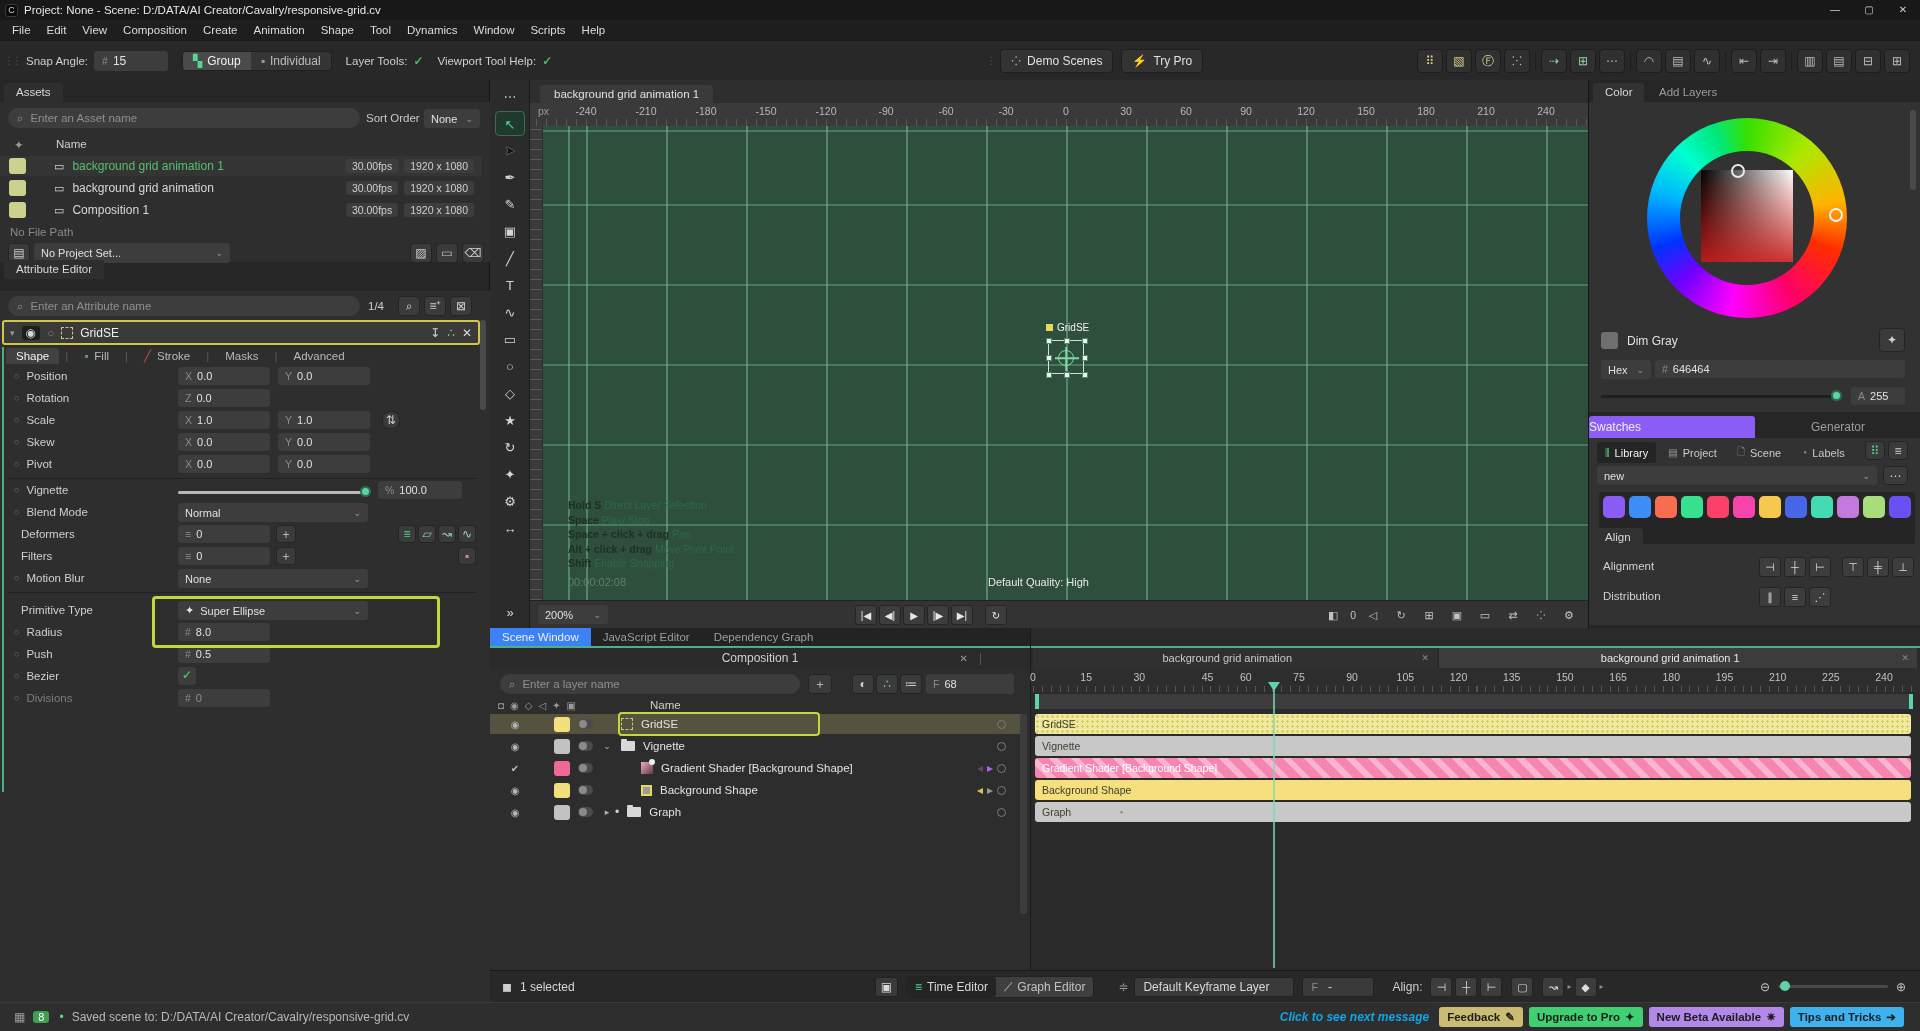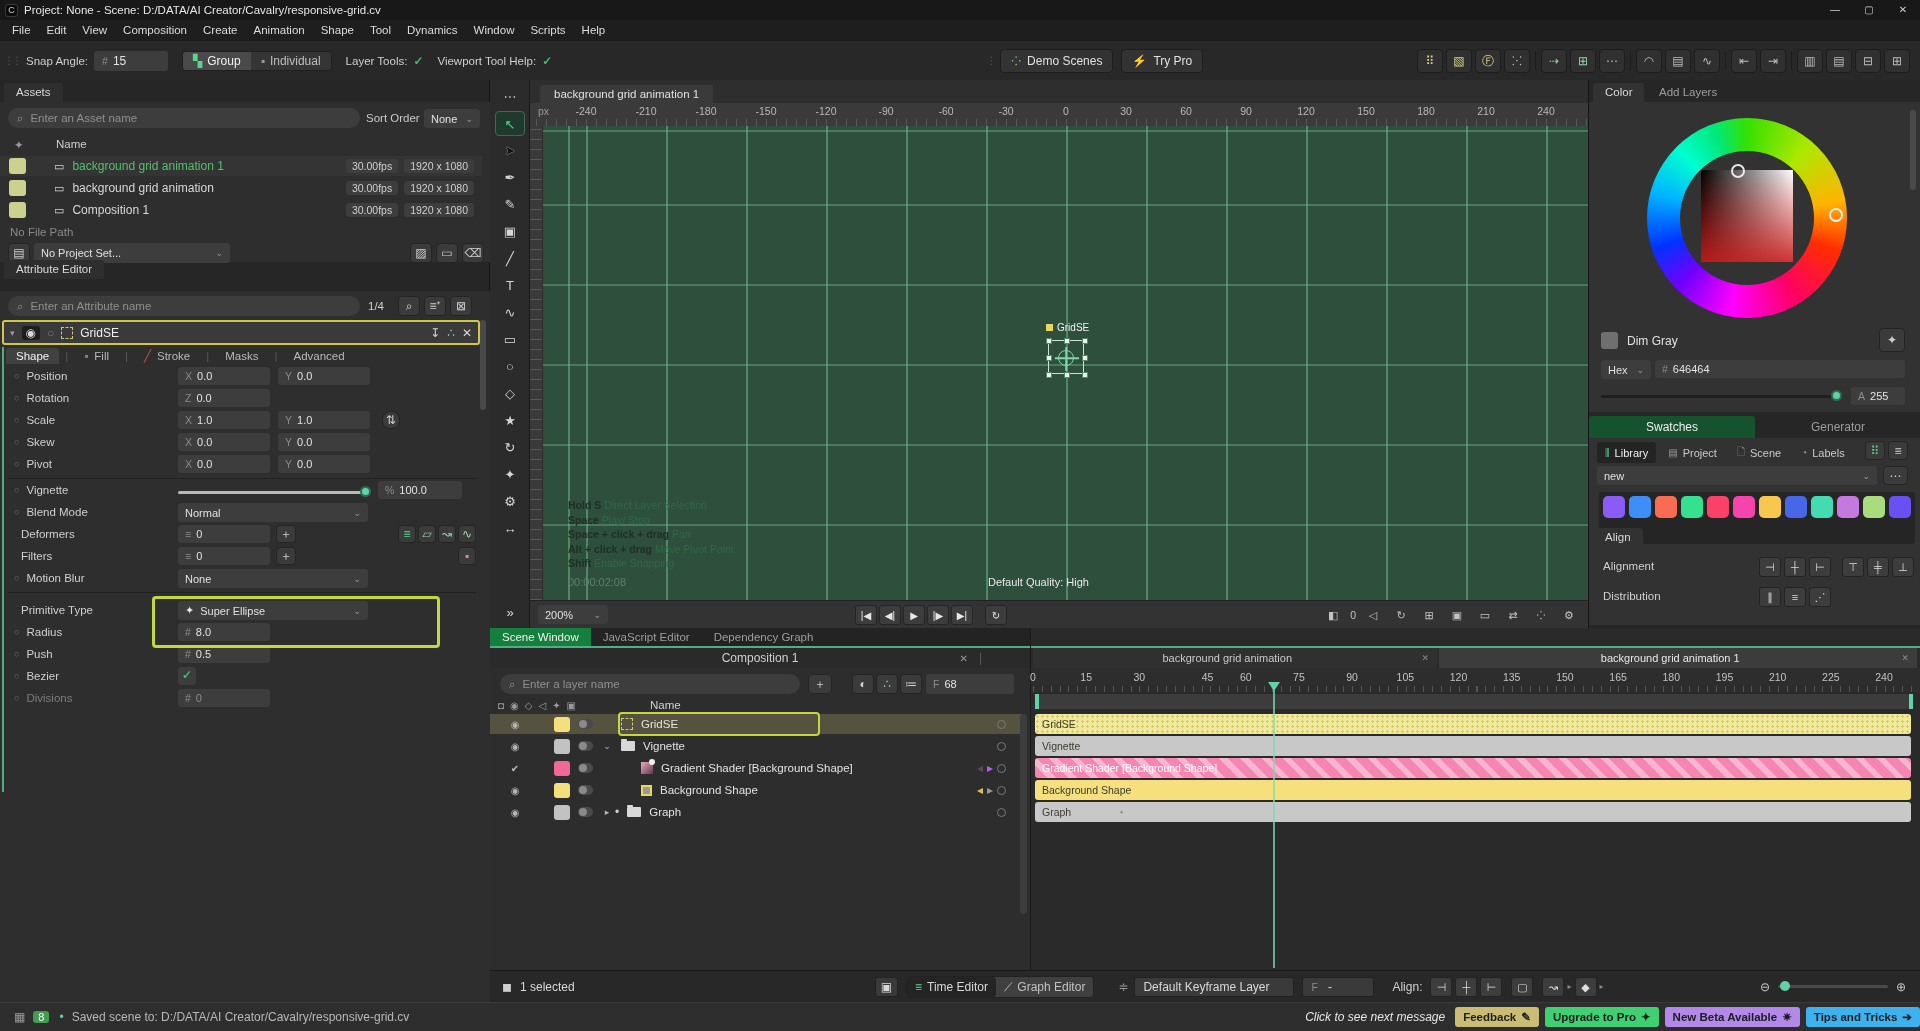--- a/index.html
+++ b/index.html
@@ -86,21 +86,21 @@
   .wheel { position:absolute; border-radius:50%; }
   .swatch-cell { width:22px; height:22px; border-radius:5px; }
   .mini-tab { display:flex; align-items:center; gap:5px; padding:2px 8px; border-radius:3px; color:#c9c9c9; font-size:11px; }
   .mini-tab.active { background:#242424; color:#f0f0f0; }
   .align-btn { width:22px; height:20px; background:#3d3d3d; border:1px solid #232323; border-radius:3px; color:#dcdcdc; text-align:center; line-height:19px; font-size:11px; }
 
   
   .scene { left:490px; top:628px; width:540px; height:342px; background:#2d2d2d; }
   .tabs-row { position:absolute; left:0; top:0; width:100%; height:18px; background:#232323; display:flex; }
   .b-tab { padding:1px 12px 0; color:#9d9d9d; font-size:11.5px; line-height:17px; }
-  .b-tab.active { background:#15803d; color:#efefef; }
+  .b-tab.active { background:#3b82f6; color:#efefef; }
   .teal-line { position:absolute; left:0; top:18px; width:100%; height:2px; background:#4fae85; }
   .comp-bar { position:absolute; left:0; top:20px; width:100%; height:20px; background:#2a2a2a; display:flex; align-items:center; justify-content:center; color:#d0d0d0; }
   .layer-row { position:absolute; left:0; width:532px; height:20px; display:flex; align-items:center; }
   .cell-ic { width:22px; text-align:center; color:#b5b5b5; font-size:10px; flex:none; }
   .lay-sw { width:16px; height:15px; border-radius:3px; flex:none; }
   .cam-toggle { width:15px; height:10px; background:#4a4a4a; border-radius:5px; margin-left:8px; position:relative; flex:none; }
   .cam-toggle::before { content:""; position:absolute; left:1px; top:1px; width:8px; height:8px; border-radius:50%; background:#8a8a8a; }
   .folder-ic { width:14px; height:10px; background:#d8d8d8; border-radius:1px; position:relative; flex:none; }
   .folder-ic::before { content:""; position:absolute; left:0; top:-2px; width:6px; height:2px; background:#d8d8d8; border-radius:1px 1px 0 0; }
   .ring { width:9px; height:9px; border:1px solid #7a7a7a; border-radius:50%; }
@@ -588,21 +588,21 @@
         <span>646464</span>
     </div>
     <div class="slider-track" style="left:12px; top:315px; width:238px; background:#1f1f1f;"></div>
     <div class="slider-knob" style="left:242px; top:310px;"></div>
     <div class="field" style="left:262px; top:307px; width:54px;">
       <span class="pfx">A</span>
         <span>255</span>
     </div>
 
     <div style="position:absolute; left:0; top:336px; width:332px; height:22px; background:#262626; display:flex;">
-      <div style="flex:1; text-align:center; background:#14532d; color:#efefef; line-height:22px; border-radius:3px 3px 0 0;"><span>Swatches</span></div>
+      <div style="flex:1; background:#8b5cf6; color:#efefef; line-height:22px; border-radius:3px 3px 0 0;"><span>Swatches</span></div>
       <div style="flex:1; text-align:center; color:#9d9d9d; line-height:22px;"><span>Generator</span></div>
     </div>
     <div class="rp-block" style="top:358px; height:112px; background:#323232;"></div>
     <div style="position:absolute; left:8px; top:362px; display:flex; gap:4px;" id="lib-tabs">
         <div class="mini-tab active">
           <span style="color: rgb(87, 214, 143); font-size: 10px;">⫼</span>
           <span>Library</span>
         </div>
         <div class="mini-tab">
           <span style="color: rgb(154, 154, 154); font-size: 10px;">▤</span>
@@ -863,22 +863,22 @@
       </div>
       <span style="color:#c2c2c2;">⊕</span>
     </div>
   </div>
 
   <div class="abs msgbar">
     <span style="margin-left:14px; color:#9a9a9a;">▦</span>
     <span style="margin-left:8px; background:#3f9e4f; color:#fff; border-radius:3px; padding:0 5px; font-size:11px;">8</span>
     <span style="margin-left:10px; color:#57d68f;">•</span>
     <span style="margin-left:8px; color:#b8b8b8;">Saved scene to: D:/DATA/AI Creator/Cavalry/responsive-grid.cv</span>
-    <span style="margin-left:auto; color:#e5e5e5; font-style:italic;">Click to see next message</span>
-    <div style="display:flex; padding-right:0; margin-left:4px;" id="msg-buttons">
+    <span style="margin-left:auto; color:#0ea5e9; font-style:italic;font-weight:bold;">Click to see next message</span>
+    <div style="display:flex; padding-right:16px; margin-left:4px;" id="msg-buttons">
         <div class="msg-btn" style="background: rgb(202, 188, 114);">
           <span>Feedback</span>
           <span>✎</span>
         </div>
         <div class="msg-btn" style="background: rgb(63, 209, 113);">
           <span>Upgrade to Pro</span>
           <span>✦</span>
         </div>
         <div class="msg-btn" style="background: rgb(178, 136, 232);">
           <span>New Beta Available</span>

